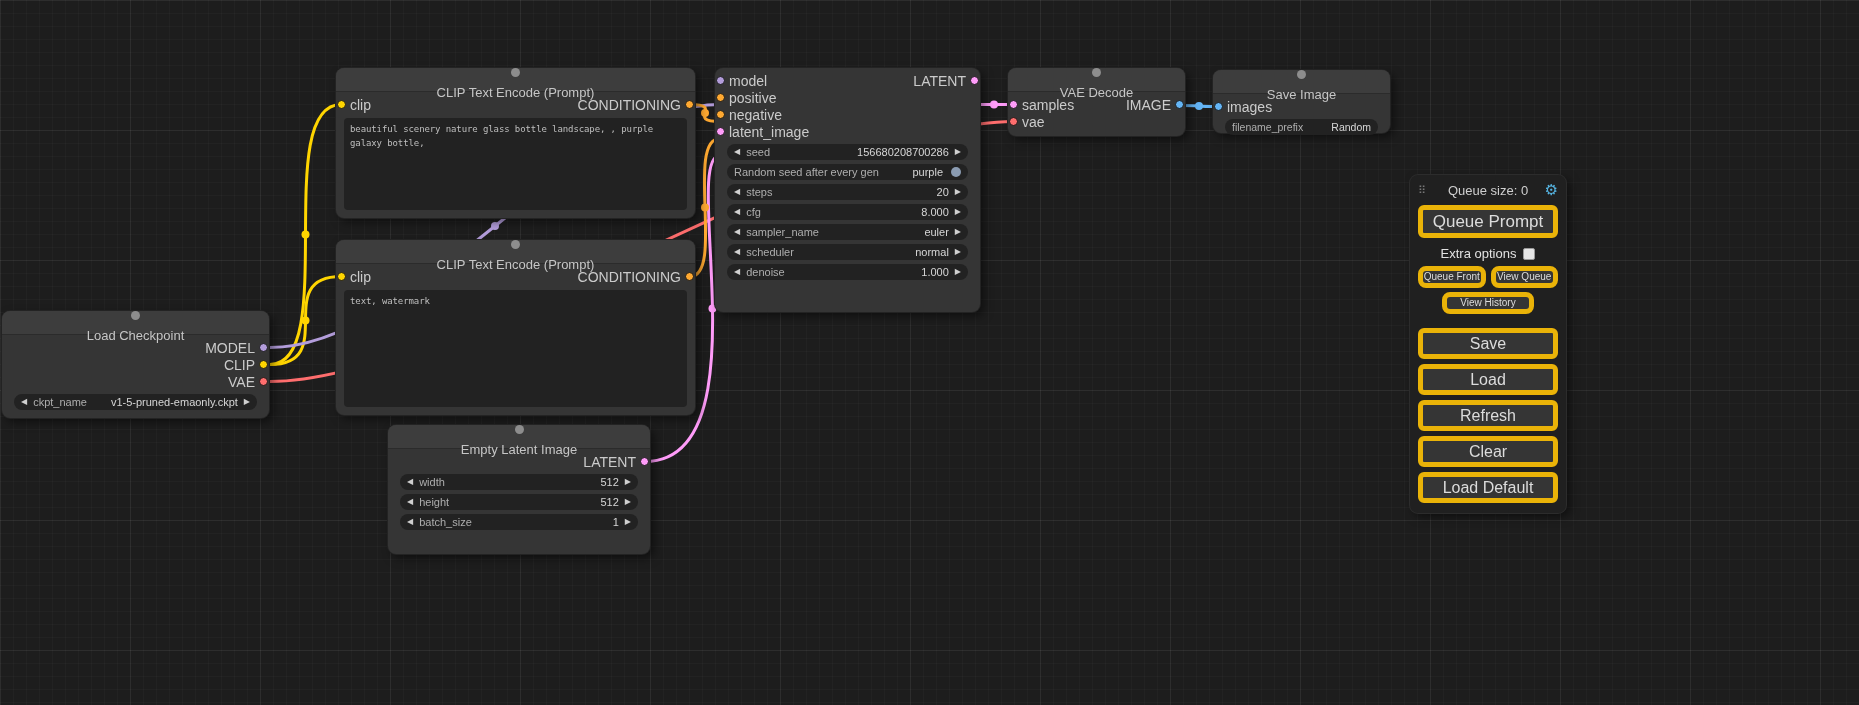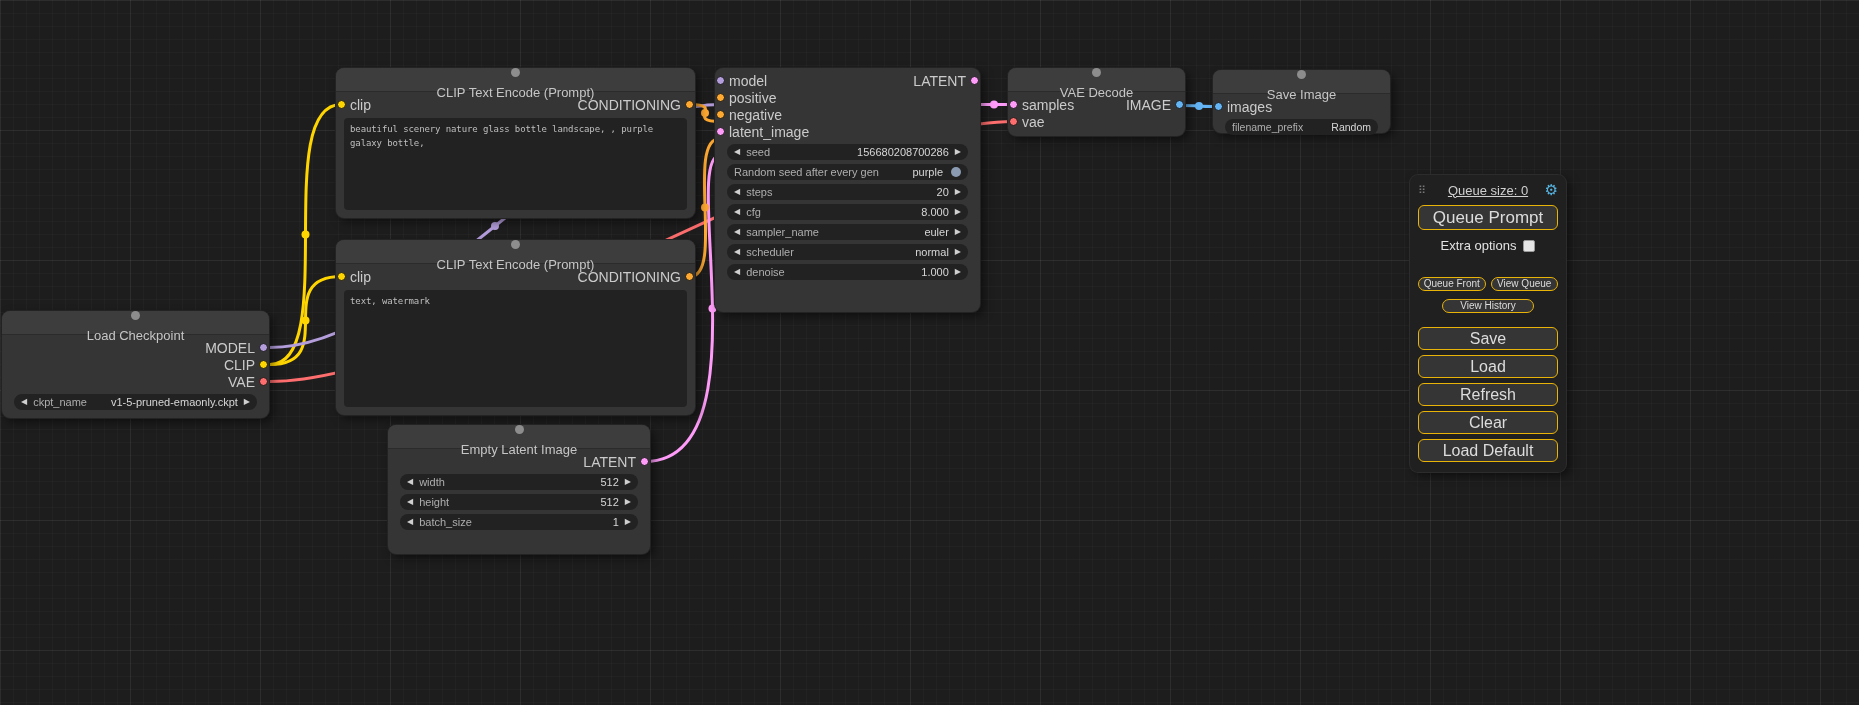--- a/index.html
+++ b/index.html
@@ -60,34 +60,34 @@
   .toggle-dot { width:10px; height:10px; border-radius:50%; background:#8b9cb2;
                 flex:none; margin-left:2px; }
 
   .menu {
     position:absolute; z-index:3; left:1410px; top:175px; width:156px;
     background:#202020; border-radius:8px; padding:5px 8px 10px;
     box-shadow:0 0 0 1px #2c2c2c, 4px 4px 10px rgba(0,0,0,.5); color:#ddd;
   }
   .menu-head { display:flex; align-items:center; height:20px; }
   .drag-handle { color:#777; font-size:11px; width:16px; cursor:grab; }
-  .queue-size { flex:1; text-align:center; font-size:13px; color:#cfcfcf;text-decoration:underline; }
+  .queue-size { flex:1; text-align:center; font-size:13px; color:#cfcfcf; }
   .gear { color:#55b3e0; font-size:15px; width:16px; text-align:right; cursor:pointer; }
   .mbtn {
-    display:block; width:100%; background:#353535; border:1px solid #eab308;
+    display:block; width:100%; background:#353535; border:5px solid #eab308;
     border-radius:6px; color:#dcdcdc; text-align:center; font-family:inherit;
     font-size:16px; line-height:21px; margin-top:5px; cursor:pointer;
   }
   .mbtn-sm { font-size:10px; line-height:12px; border-radius:8px; margin-top:0; }
   .extra-row { display:flex; align-items:center; justify-content:center; gap:7px;
                margin-top:8px; font-size:13px; color:#e2e2e2; }
   .cbx { width:12px; height:12px; background:#e6e6e6; border:1px solid #9a9a9a;
          border-radius:2px; cursor:pointer; }
   .sm-row { display:flex; gap:5px; margin-top:5px; }
-  .sm-row .mbtn-sm { flex:1;margin-top:19px; }
+  .sm-row .mbtn-sm { flex:1; }
   .vh-wrap { margin-top:4px; text-align:center; }
   .vh-wrap .mbtn-sm { display:inline-block; width:66%; }
   .gap-top { margin-top:14px; }
 </style>
 </head>
 <body>
 
 <div id="canvas">
 
   <svg class="wires" width="1859" height="705">

